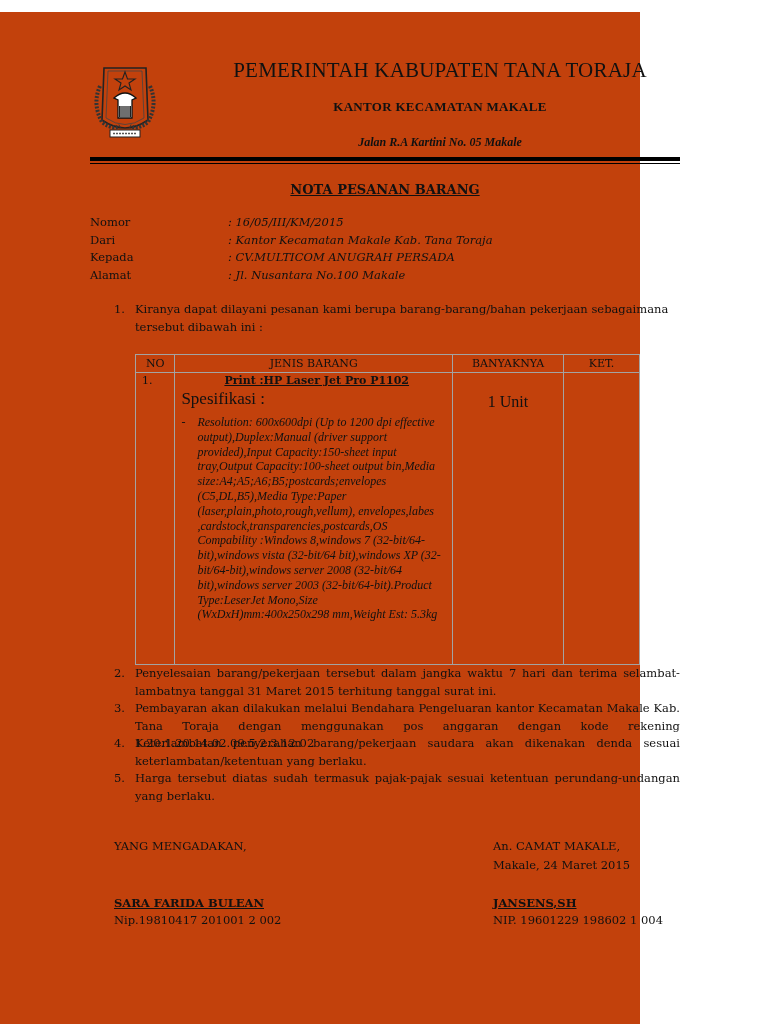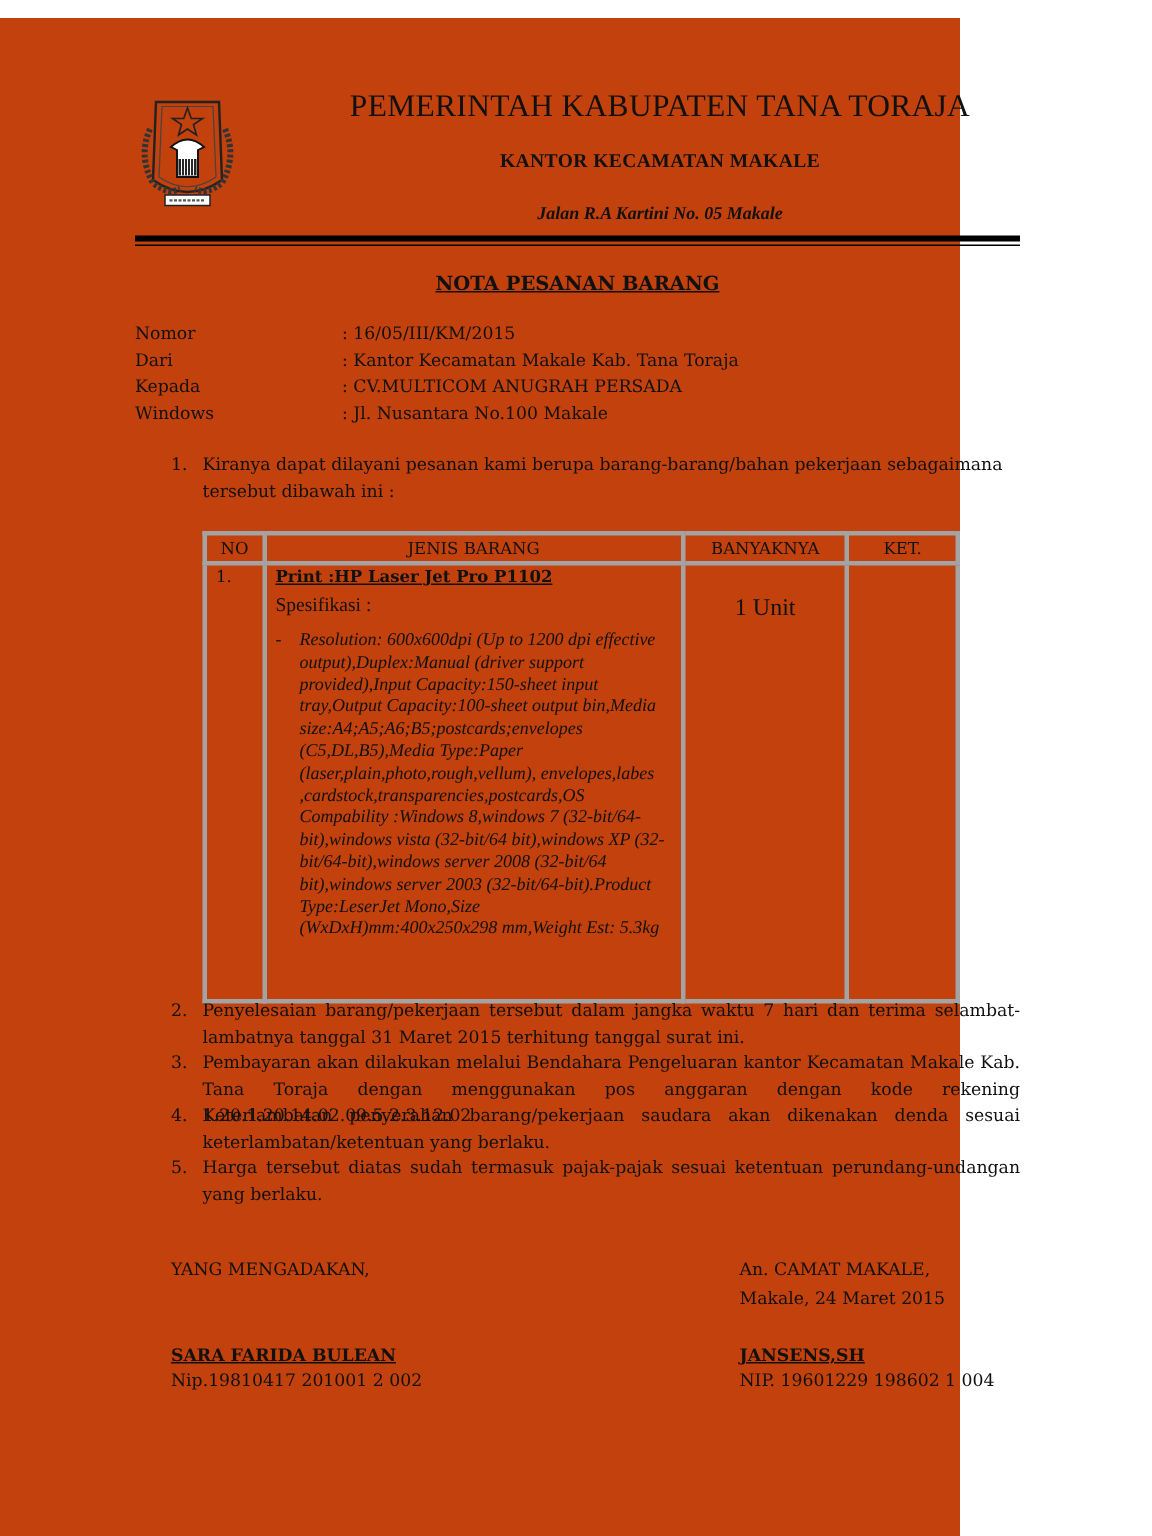--- a/index.html
+++ b/index.html
@@ -14,37 +14,37 @@
   .hdr-sub { position: absolute; left: 210px; top: 87px; width: 460px; text-align: center; font-size: 13px; font-weight: bold; letter-spacing: 0.3px; }
   .hdr-addr { position: absolute; left: 210px; top: 123px; width: 460px; text-align: center; font-size: 12px; font-style: italic; font-weight: bold; }
   .rule-thick { position: absolute; left: 90px; top: 145px; width: 590px; height: 4px; background: #000; }
   .rule-thin { position: absolute; left: 90px; top: 151px; width: 590px; height: 1px; background: #000; }
 
   .doc-title { position: absolute; left: 210px; top: 170px; width: 350px; text-align: center; font-size: 13px; font-weight: bold; text-decoration: underline; }
 
   .meta { position: absolute; left: 90px; top: 202px; font-size: 11.5px; }
   .meta-row { display: flex; height: 17.5px; line-height: 17.5px; }
   .meta-label { width: 138px; }
-  .meta-value { white-space: nowrap; }
+  .meta-value { white-space: nowrap; font-style: italic; }
 
   .para { position: absolute; font-size: 11.5px; line-height: 17.5px; }
   .num { position: absolute; left: 114px; width: 20px; font-size: 11.5px; line-height: 17.5px; }
   .justify { text-align: justify; text-align-last: left; }
 
   
   .tbl { position: absolute; left: 135px; top: 342px; border-collapse: collapse; font-size: 11px; }
-  .tbl th, .tbl td { border: 3px solid #a3a3a3; padding: 0; vertical-align: top; }
+  .tbl th, .tbl td { border: 1px solid #a3a3a3; padding: 0; vertical-align: top; }
   .tbl th { font-weight: normal; height: 17px; line-height: 17px; text-align: center; }
   .c-no { width: 40px; }
   .c-jenis { width: 277px; margin-left: 32px; }
   .c-qty { width: 113px; }
   .c-ket { width: 79px; }
   .td-no { padding-left: 6px !important; line-height: 15px; }
-  .item-name { font-weight: bold; text-decoration: underline; line-height: 15px; padding-left: 6px; font-size: 11px; }
-  .spec-label { padding-left: 6px; font-size: 13px; line-height: 17px; margin-top: 2px; }
+  .item-name { font-weight: bold; text-decoration: underline; line-height: 15px; padding-left: 6px; font-size: 11px; text-align: center; }
+  .spec-label { padding-left: 6px; font-size: 17px; line-height: 17px; margin-top: 2px; }
   .spec-body { display: flex; margin-top: 8px; font-size: 12px; line-height: 14.8px; }
   .spec-dash { width: 20px; padding-left: 6px; box-sizing: border-box; }
   .spec-text { width: 250px; padding-left: 2px; font-style: italic; }
   .qty { text-align: center; font-size: 16px; margin-top: 20px; }
 
   .sig { position: absolute; font-size: 11.5px; line-height: 17.5px; white-space: nowrap; }
   .under { text-decoration: underline; font-weight: bold; }
 </style>
 </head>
 <body>
@@ -81,21 +81,21 @@
     </div>
     <div class="meta-row">
       <span class="meta-label">Dari</span>
       <span class="meta-value">: Kantor Kecamatan Makale Kab. Tana Toraja</span>
     </div>
     <div class="meta-row">
       <span class="meta-label">Kepada</span>
       <span class="meta-value">: CV.MULTICOM ANUGRAH PERSADA</span>
     </div>
     <div class="meta-row">
-      <span class="meta-label">Windows</span>
+      <span class="meta-label">Alamat</span>
       <span class="meta-value">: Jl. Nusantara No.100 Makale</span>
     </div>
   </div>
 
   <div class="num cal" style="top:289px;">1.</div>
   <div class="para cal" style="left:135px; top:289px; width:545px;">Kiranya dapat dilayani pesanan kami berupa barang-barang/bahan pekerjaan sebagaimana tersebut dibawah ini :</div>
 
   <table class="tbl cal">
     <thead>
       <tr>

